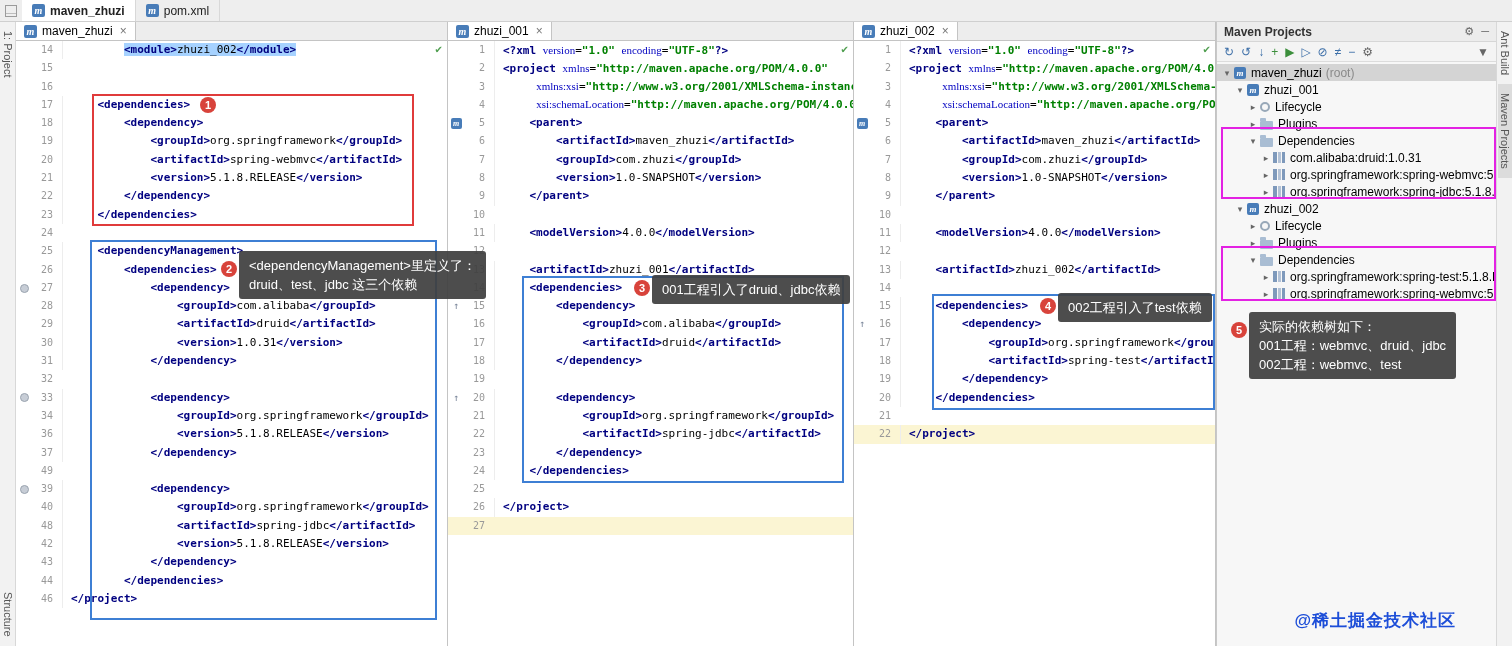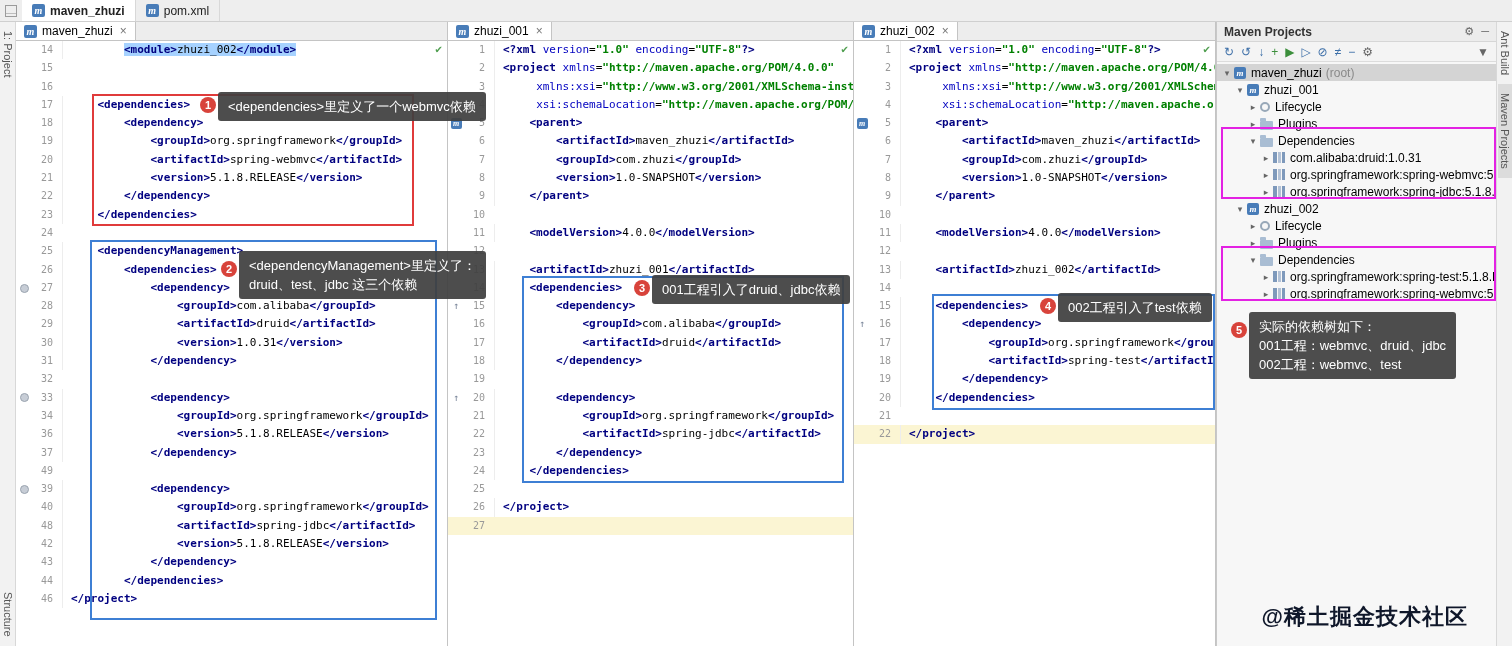--- a/index.html
+++ b/index.html
@@ -34,21 +34,21 @@
     border-right:1px solid #C4C4C4;font-size:12px;cursor:default;}
   .close-x{color:#777;font-size:12px;margin-left:2px;}
   .insp{position:absolute;top:22px;right:4px;font-size:10px;color:#4F9E4F;z-index:5;}
   .ed-body{position:absolute;left:0;top:19px;right:0;bottom:0;font-family:"DejaVu Sans Mono",monospace;font-size:11px;}
   .code-row{display:flex;height:18.3px;line-height:18.3px;white-space:pre;align-items:center;}
   .code-row.caret{background:var(--caret-line-yellow,#FBF5D3);}
   .gut-ico{flex:0 0 16px;display:flex;justify-content:center;align-items:center;}
   .lnum{flex:0 0 30px;text-align:right;padding-right:9px;color:#999;font-size:10px;}
   .code{flex:1 1 auto;overflow:hidden;border-left:1px solid #EDEDED;padding-left:8px;}
   .tag{color:var(--tag-navy,#000080);font-weight:bold;}
-  .attr{color:var(--attr-blue,#0000C0);}
+  .attr{color:var(--attr-blue,#0000C0);font-family:Liberation Serif, serif;}
   .str{color:var(--string-green,#008000);font-weight:bold;}
   .txt{color:#000;}
   .sel{background:var(--selection-blue,#A6D2FF);}
   .gi{display:inline-flex;align-items:center;justify-content:center;}
   .gi-maven{width:11px;height:11px;background:#487CB8;color:#fff;border-radius:2px;
     font:italic bold 8px "Liberation Serif",serif;}
   .gi-nav{color:#7A869A;font-size:10px;}
   .gi-dep{width:9px;height:9px;border-radius:50%;background:#C7CDD6;border:1px solid #9AA3AF;}
 
   
@@ -80,22 +80,22 @@
   
   .box{position:absolute;z-index:30;border:2px solid;pointer-events:none;}
   .box.red{border-color:var(--box-red,#E03B3B);}
   .box.blue{border-color:var(--box-blue,#3E7FD4);}
   .box.magenta{border-color:var(--box-magenta,#E322E3);}
   .tip{position:absolute;z-index:40;background:rgba(64,64,64,.93);color:#FFF;font-size:13px;
     line-height:19px;padding:5px 10px;border-radius:3px;white-space:nowrap;}
   .badge{position:absolute;z-index:41;width:16px;height:16px;border-radius:50%;
     background:var(--badge-red,#D8433B);color:#FFF;font-size:11px;font-weight:bold;
     display:flex;align-items:center;justify-content:center;}
-  .watermark{position:absolute;right:44px;bottom:14px;font-size:22px;font-weight:bold;
-    color:#0f172a;z-index:60;letter-spacing:1px;}
+  .watermark{position:absolute;right:56px;bottom:14px;font-size:17px;font-weight:bold;
+    color:#1d4ed8;z-index:60;letter-spacing:1px;}
 </style>
 </head>
 <body>
 
 <div id="app">
 
   <div class="topbar">
     <span class="tw-ico"></span>
     <div class="win-tab active">
       <span class="m-ico">m</span>
@@ -332,21 +332,20 @@
       </div>
   </div>
 
   <div class="box red" style="left:92px;top:94px;width:322px;height:132px"></div>
   <div class="box blue" style="left:90px;top:240px;width:347px;height:380px"></div>
   <div class="box blue" style="left:522px;top:276px;width:322px;height:207px"></div>
   <div class="box blue" style="left:932px;top:294px;width:283px;height:116px"></div>
   <div class="box magenta" style="left:1221px;top:127px;width:275px;height:72px"></div>
   <div class="box magenta" style="left:1221px;top:246px;width:275px;height:55px"></div>
 
-  <div class="tip" style="left:218px;top:92px">&lt;dependencies&gt;里定义了一个webmvc依赖</div>
   <div class="tip" style="left:239px;top:251px">&lt;dependencyManagement&gt;里定义了：<br>druid、test、jdbc 这三个依赖</div>
   <div class="tip" style="left:652px;top:275px">001工程引入了druid、jdbc依赖</div>
   <div class="tip" style="left:1058px;top:293px">002工程引入了test依赖</div>
   <div class="tip" style="left:1249px;top:312px">实际的依赖树如下：<br>001工程：webmvc、druid、jdbc<br>002工程：webmvc、test</div>
 
   <div class="badge" style="left:200px;top:97px">1</div>
   <div class="badge" style="left:221px;top:261px">2</div>
   <div class="badge" style="left:634px;top:280px">3</div>
   <div class="badge" style="left:1040px;top:298px">4</div>
   <div class="badge" style="left:1231px;top:322px">5</div>

